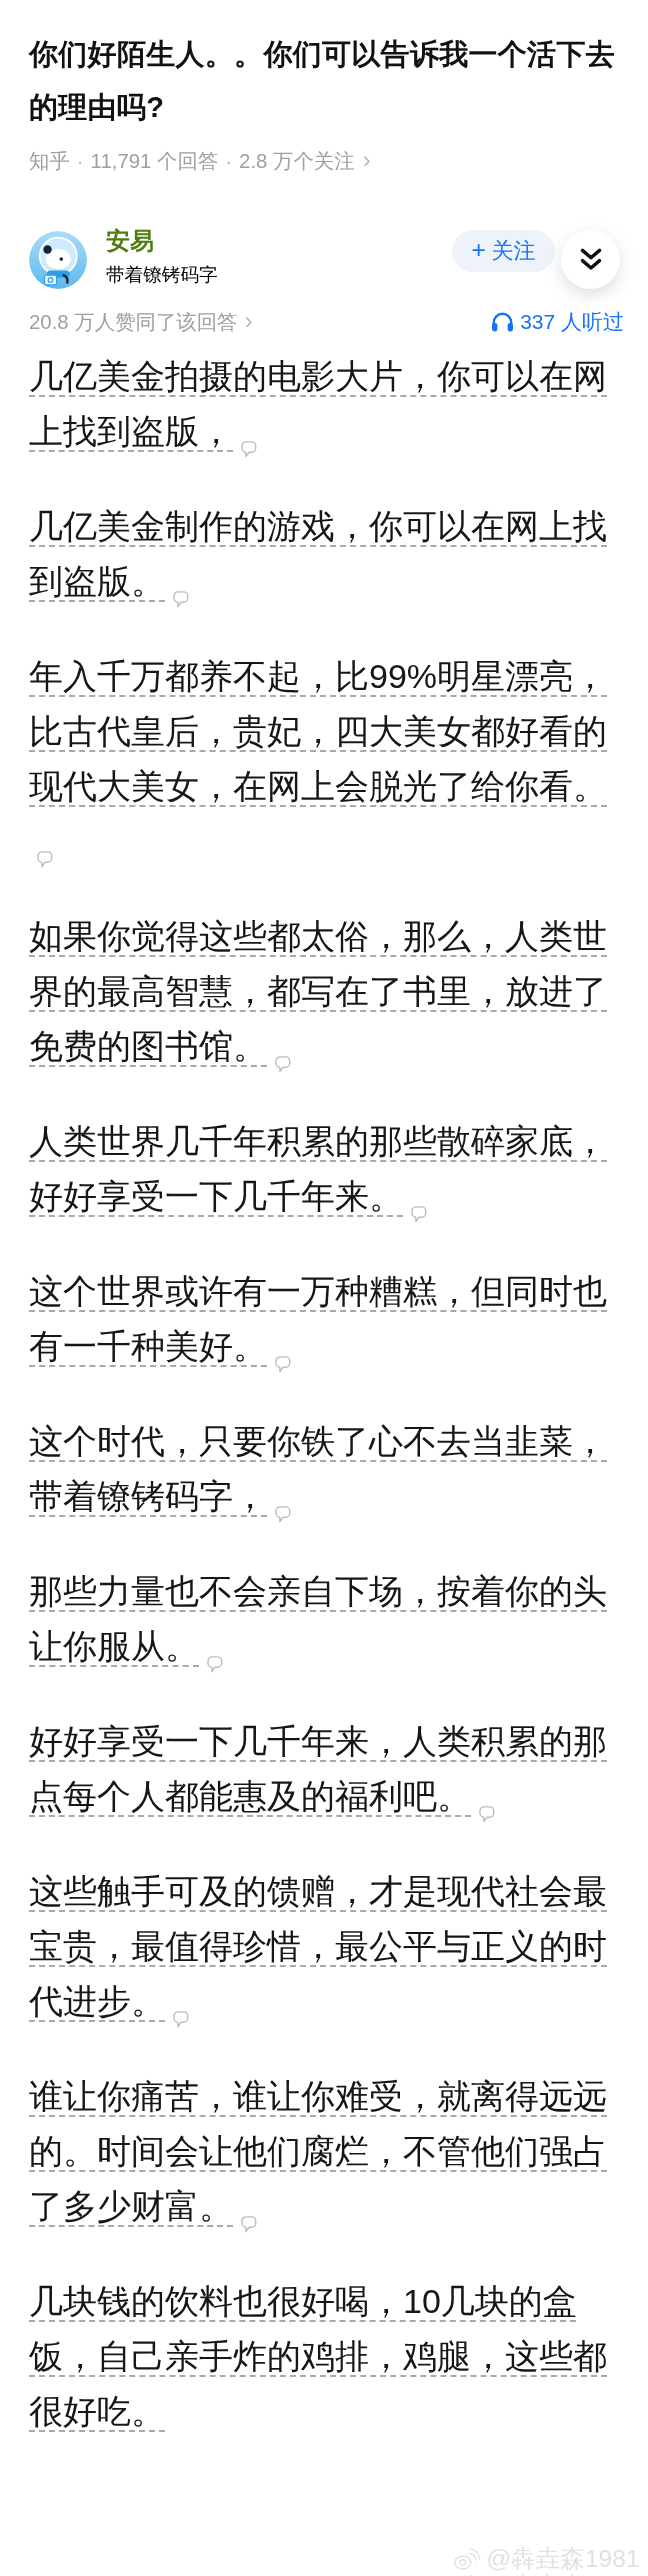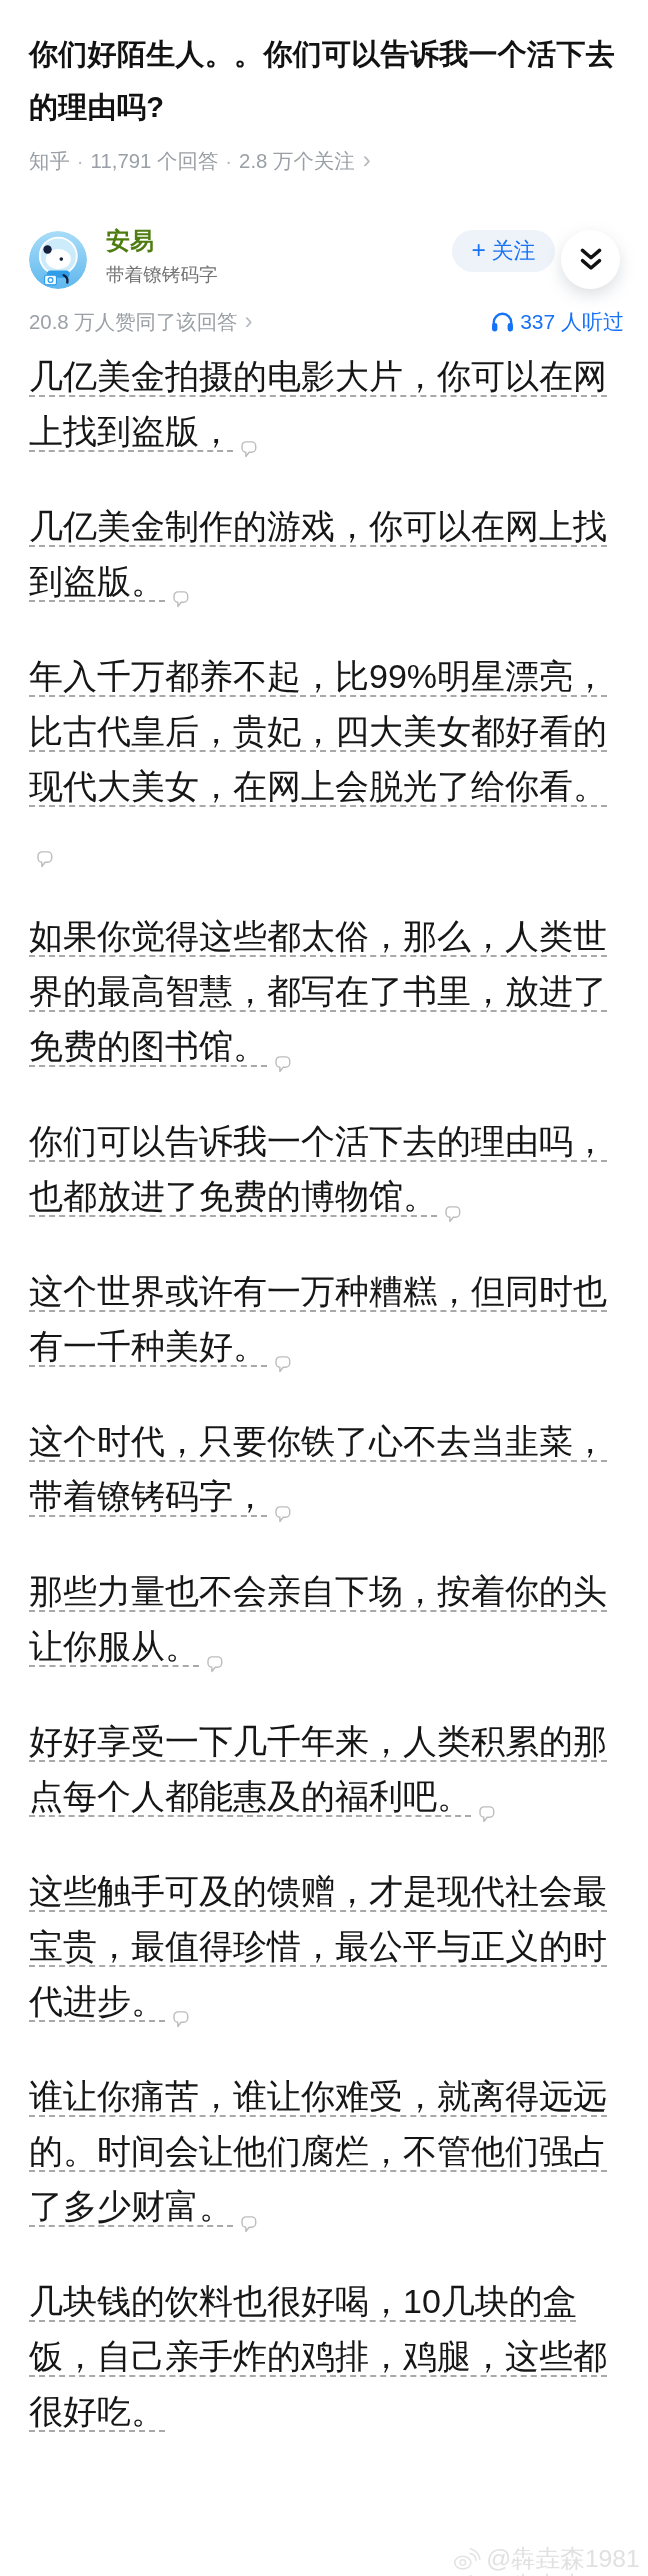--- a/index.html
+++ b/index.html
@@ -30,21 +30,21 @@
   .avatar{
     position:absolute;left:29px;top:231px;width:58px;height:58px;border-radius:50%;
     overflow:hidden;display:block;
   }
   .author-name{
     position:absolute;left:106px;top:226px;
     font-size:24px;line-height:30px;font-weight:600;color:#4d7c0f;
   }
   .author-bio{
     position:absolute;left:106px;top:262px;
-    font-size:18.6px;line-height:25px;color:#737373;
+    font-size:18.6px;line-height:25px;color:#000000;
   }
   .follow-btn{
     position:absolute;left:452px;top:230px;width:103px;height:42px;border-radius:21px;
     background:#eef3fa;display:flex;align-items:center;justify-content:center;gap:5.4px;
     color:#1772f6;font-size:22px;font-weight:500;border:none;cursor:pointer;
   }
   .follow-btn .plus{font-size:24.6px;font-weight:400;transform:translateY(-1.2px);}
   .collapse-btn{
     position:absolute;left:561px;top:230px;width:59px;height:59px;border-radius:50%;
     background:#ffffff;box-shadow:0 6px 15.6px rgba(130,140,155,.28);
@@ -161,21 +161,21 @@
     </svg></p>
 
   <p><span class="para-underline">年入千万都养不起，比99%明星漂亮，比古代皇后，贵妃，四大美女都好看的现代大美女，在网上会脱光了给你看。</span><svg class="bubble" width="16" height="18.6" viewBox="0 0 27 31" fill="none" xmlns="http://www.w3.org/2000/svg">
       <path d="M8.5 3 H18 A6.8 6.8 0 0 1 24.8 9.8 V13.6 A6.8 6.8 0 0 1 18 20.4 H13.8 L8.2 27.6 V20.4 A6.8 6.8 0 0 1 1.7 13.6 V9.8 A6.8 6.8 0 0 1 8.5 3 Z" fill="#ffffff" stroke="#bdbdbd" stroke-width="2.4" stroke-linejoin="round"></path>
     </svg></p>
 
   <p><span class="para-underline">如果你觉得这些都太俗，那么，人类世界的最高智慧，都写在了书里，放进了免费的图书馆。</span><svg class="bubble" width="16" height="18.6" viewBox="0 0 27 31" fill="none" xmlns="http://www.w3.org/2000/svg">
       <path d="M8.5 3 H18 A6.8 6.8 0 0 1 24.8 9.8 V13.6 A6.8 6.8 0 0 1 18 20.4 H13.8 L8.2 27.6 V20.4 A6.8 6.8 0 0 1 1.7 13.6 V9.8 A6.8 6.8 0 0 1 8.5 3 Z" fill="#ffffff" stroke="#bdbdbd" stroke-width="2.4" stroke-linejoin="round"></path>
     </svg></p>
 
-  <p><span class="para-underline">你们可以告诉我一个活下去的理由吗，也都放进了免费的博物馆。</span><svg class="bubble" width="16" height="18.6" viewBox="0 0 27 31" fill="none" xmlns="http://www.w3.org/2000/svg">
+  <p><span class="para-underline">人类世界几千年积累的那些散碎家底，好好享受一下几千年来。</span><svg class="bubble" width="16" height="18.6" viewBox="0 0 27 31" fill="none" xmlns="http://www.w3.org/2000/svg">
       <path d="M8.5 3 H18 A6.8 6.8 0 0 1 24.8 9.8 V13.6 A6.8 6.8 0 0 1 18 20.4 H13.8 L8.2 27.6 V20.4 A6.8 6.8 0 0 1 1.7 13.6 V9.8 A6.8 6.8 0 0 1 8.5 3 Z" fill="#ffffff" stroke="#bdbdbd" stroke-width="2.4" stroke-linejoin="round"></path>
     </svg></p>
 
   <p><span class="para-underline">这个世界或许有一万种糟糕，但同时也有一千种美好。</span><svg class="bubble" width="16" height="18.6" viewBox="0 0 27 31" fill="none" xmlns="http://www.w3.org/2000/svg">
       <path d="M8.5 3 H18 A6.8 6.8 0 0 1 24.8 9.8 V13.6 A6.8 6.8 0 0 1 18 20.4 H13.8 L8.2 27.6 V20.4 A6.8 6.8 0 0 1 1.7 13.6 V9.8 A6.8 6.8 0 0 1 8.5 3 Z" fill="#ffffff" stroke="#bdbdbd" stroke-width="2.4" stroke-linejoin="round"></path>
     </svg></p>
 
   <p><span class="para-underline">这个时代，只要你铁了心不去当韭菜，带着镣铐码字，</span><svg class="bubble" width="16" height="18.6" viewBox="0 0 27 31" fill="none" xmlns="http://www.w3.org/2000/svg">
       <path d="M8.5 3 H18 A6.8 6.8 0 0 1 24.8 9.8 V13.6 A6.8 6.8 0 0 1 18 20.4 H13.8 L8.2 27.6 V20.4 A6.8 6.8 0 0 1 1.7 13.6 V9.8 A6.8 6.8 0 0 1 8.5 3 Z" fill="#ffffff" stroke="#bdbdbd" stroke-width="2.4" stroke-linejoin="round"></path>
     </svg></p>

